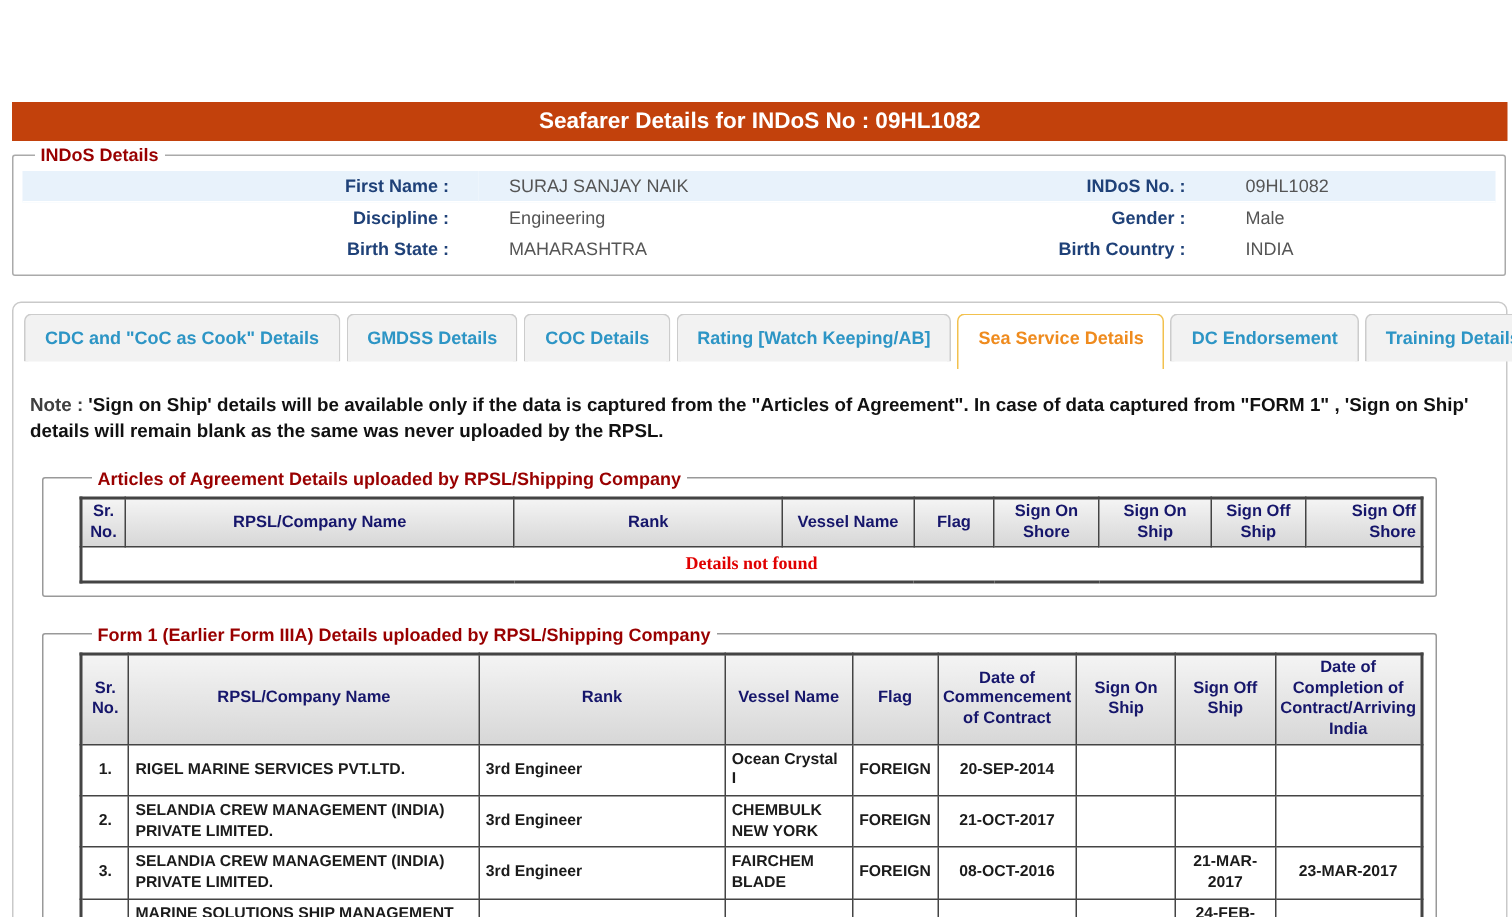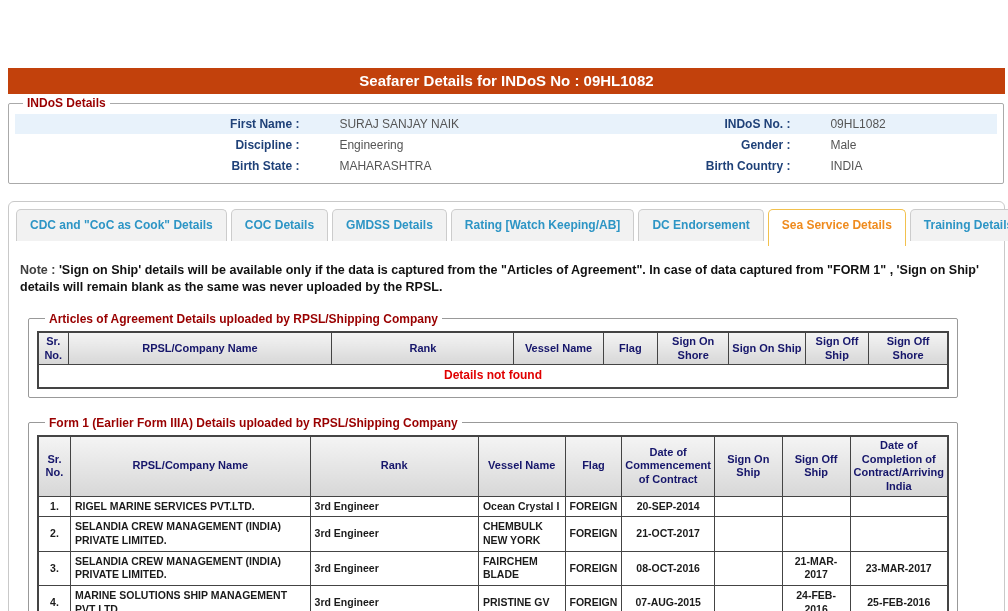--- a/index.html
+++ b/index.html
@@ -54,47 +54,47 @@
   }
 
   
   .note {
     margin: 21px 4px 16px 4px;
     font-size: 12.5px; font-weight: bold; color: #111111; line-height: 1.35;
   }
   .note .note-prefix { color: #404040; }
 
   
-  .tbl-fieldset { margin: 0 40px 0 12px; padding: 5px 8px 8px 8px; border: 1px solid #999999; }
+  .tbl-fieldset { margin: 0 40px 0 12px; padding: 5px 8px 8px 24px; border: 1px solid #999999; }
   .tbl-fieldset + .tbl-fieldset-gap { height: 18px; }
   .data-table { width: 100%; border-collapse: collapse; border: 2px solid #444444; }
   .data-table th, .data-table td { border: 1px solid #444444; }
   .data-table th {
     background: linear-gradient(#f4f4f4, #d7d7d7);
     color: #16166b; font-size: 11px; font-weight: bold;
     text-align: center; padding: 2px 3px; line-height: 1.25;
   }
   .data-table td {
     font-size: 10.5px; font-weight: bold; color: #1b1b1b;
     padding: 3px 4px; height: 20px; line-height: 1.3;
   }
   .empty-row td {
-    color: #e00000; font-size: 12px; font-weight: bold; text-align: center; padding: 3px;
+    color: #e00000; font-size: 12px; font-weight: bold; text-align: center; padding: 3px; font-family: Liberation Serif, serif;
   }
 
   
   .aoa-table th:nth-child(1) { width: 3.3%; }
   .aoa-table th:nth-child(2) { width: 29%; }
   .aoa-table th:nth-child(3) { width: 20%; }
   .aoa-table th:nth-child(4) { width: 9.8%; }
   .aoa-table th:nth-child(5) { width: 6%; }
   .aoa-table th:nth-child(6) { width: 7.8%; }
   .aoa-table th:nth-child(7) { width: 8.4%; }
   .aoa-table th:nth-child(8) { width: 7%; }
-  .aoa-table th:nth-child(9) { width: 8.7%; }
+  .aoa-table th:nth-child(9) { width: 8.7%; text-align: right; }
 
   
   .form1-table th:nth-child(1) { width: 3.6%; }
   .form1-table th:nth-child(2) { width: 27%; }
   .form1-table th:nth-child(3) { width: 19%; }
   .form1-table th:nth-child(4) { width: 9.6%; }
   .form1-table th:nth-child(5) { width: 6%; }
   .form1-table th:nth-child(6) { width: 9.1%; }
   .form1-table th:nth-child(7) { width: 7.6%; }
   .form1-table th:nth-child(8) { width: 7.6%; }
@@ -135,25 +135,25 @@
             <td class="lbl">Birth Country :</td>
             <td class="val">INDIA</td>
           </tr>
         </tbody>
     </table>
   </fieldset>
 
   <div class="tab-panel">
     <div class="tab-bar">
         <div class="tab">CDC and "CoC as Cook" Details</div>
+        <div class="tab">GMDSS Details</div>
         <div class="tab">COC Details</div>
-        <div class="tab">GMDSS Details</div>
         <div class="tab">Rating [Watch Keeping/AB]</div>
+        <div class="tab active">Sea Service Details</div>
         <div class="tab">DC Endorsement</div>
-        <div class="tab active">Sea Service Details</div>
         <div class="tab">Training Details</div>
       </div>
 
     <p class="note">
       <span class="note-prefix">Note : </span><span>'Sign on Ship' details will be available only if the data is captured from the "Articles of Agreement". In case of data captured from "FORM 1" , 'Sign on Ship' details will remain blank as the same was never uploaded by the RPSL.</span>
     </p>
 
     <fieldset class="tbl-fieldset">
       <legend>Articles of Agreement Details uploaded by RPSL/Shipping Company</legend>
       <table class="data-table aoa-table">

